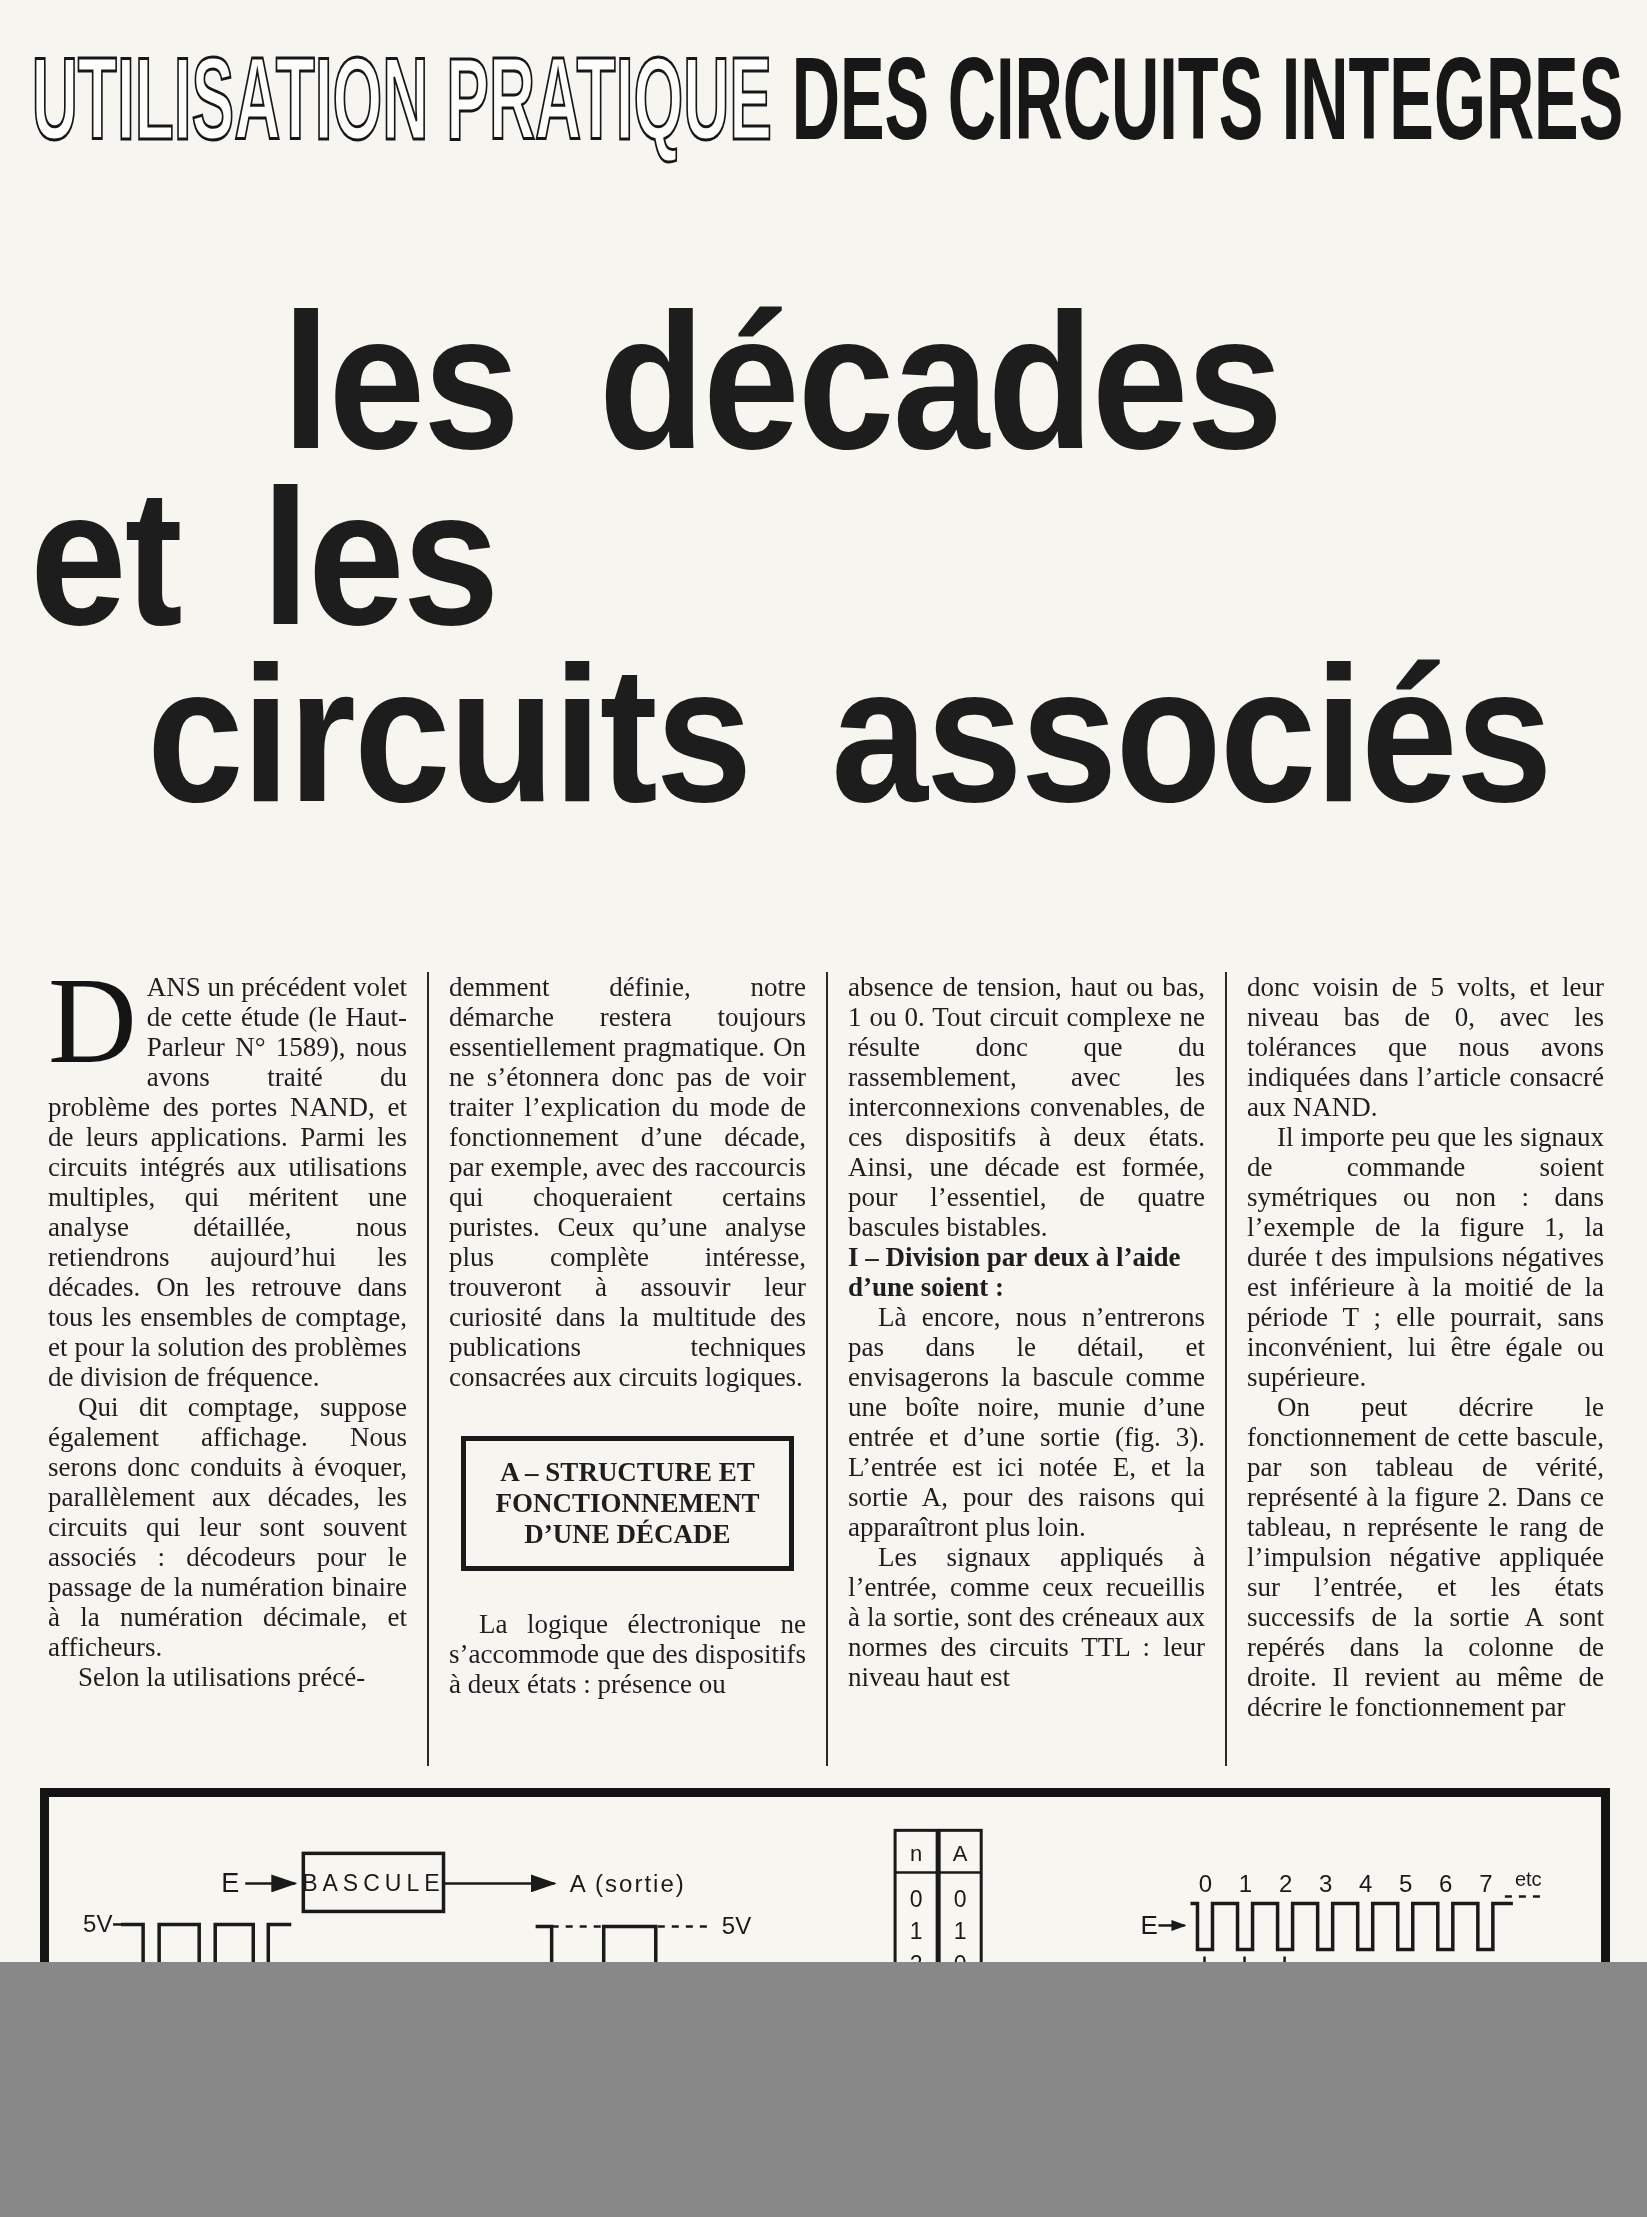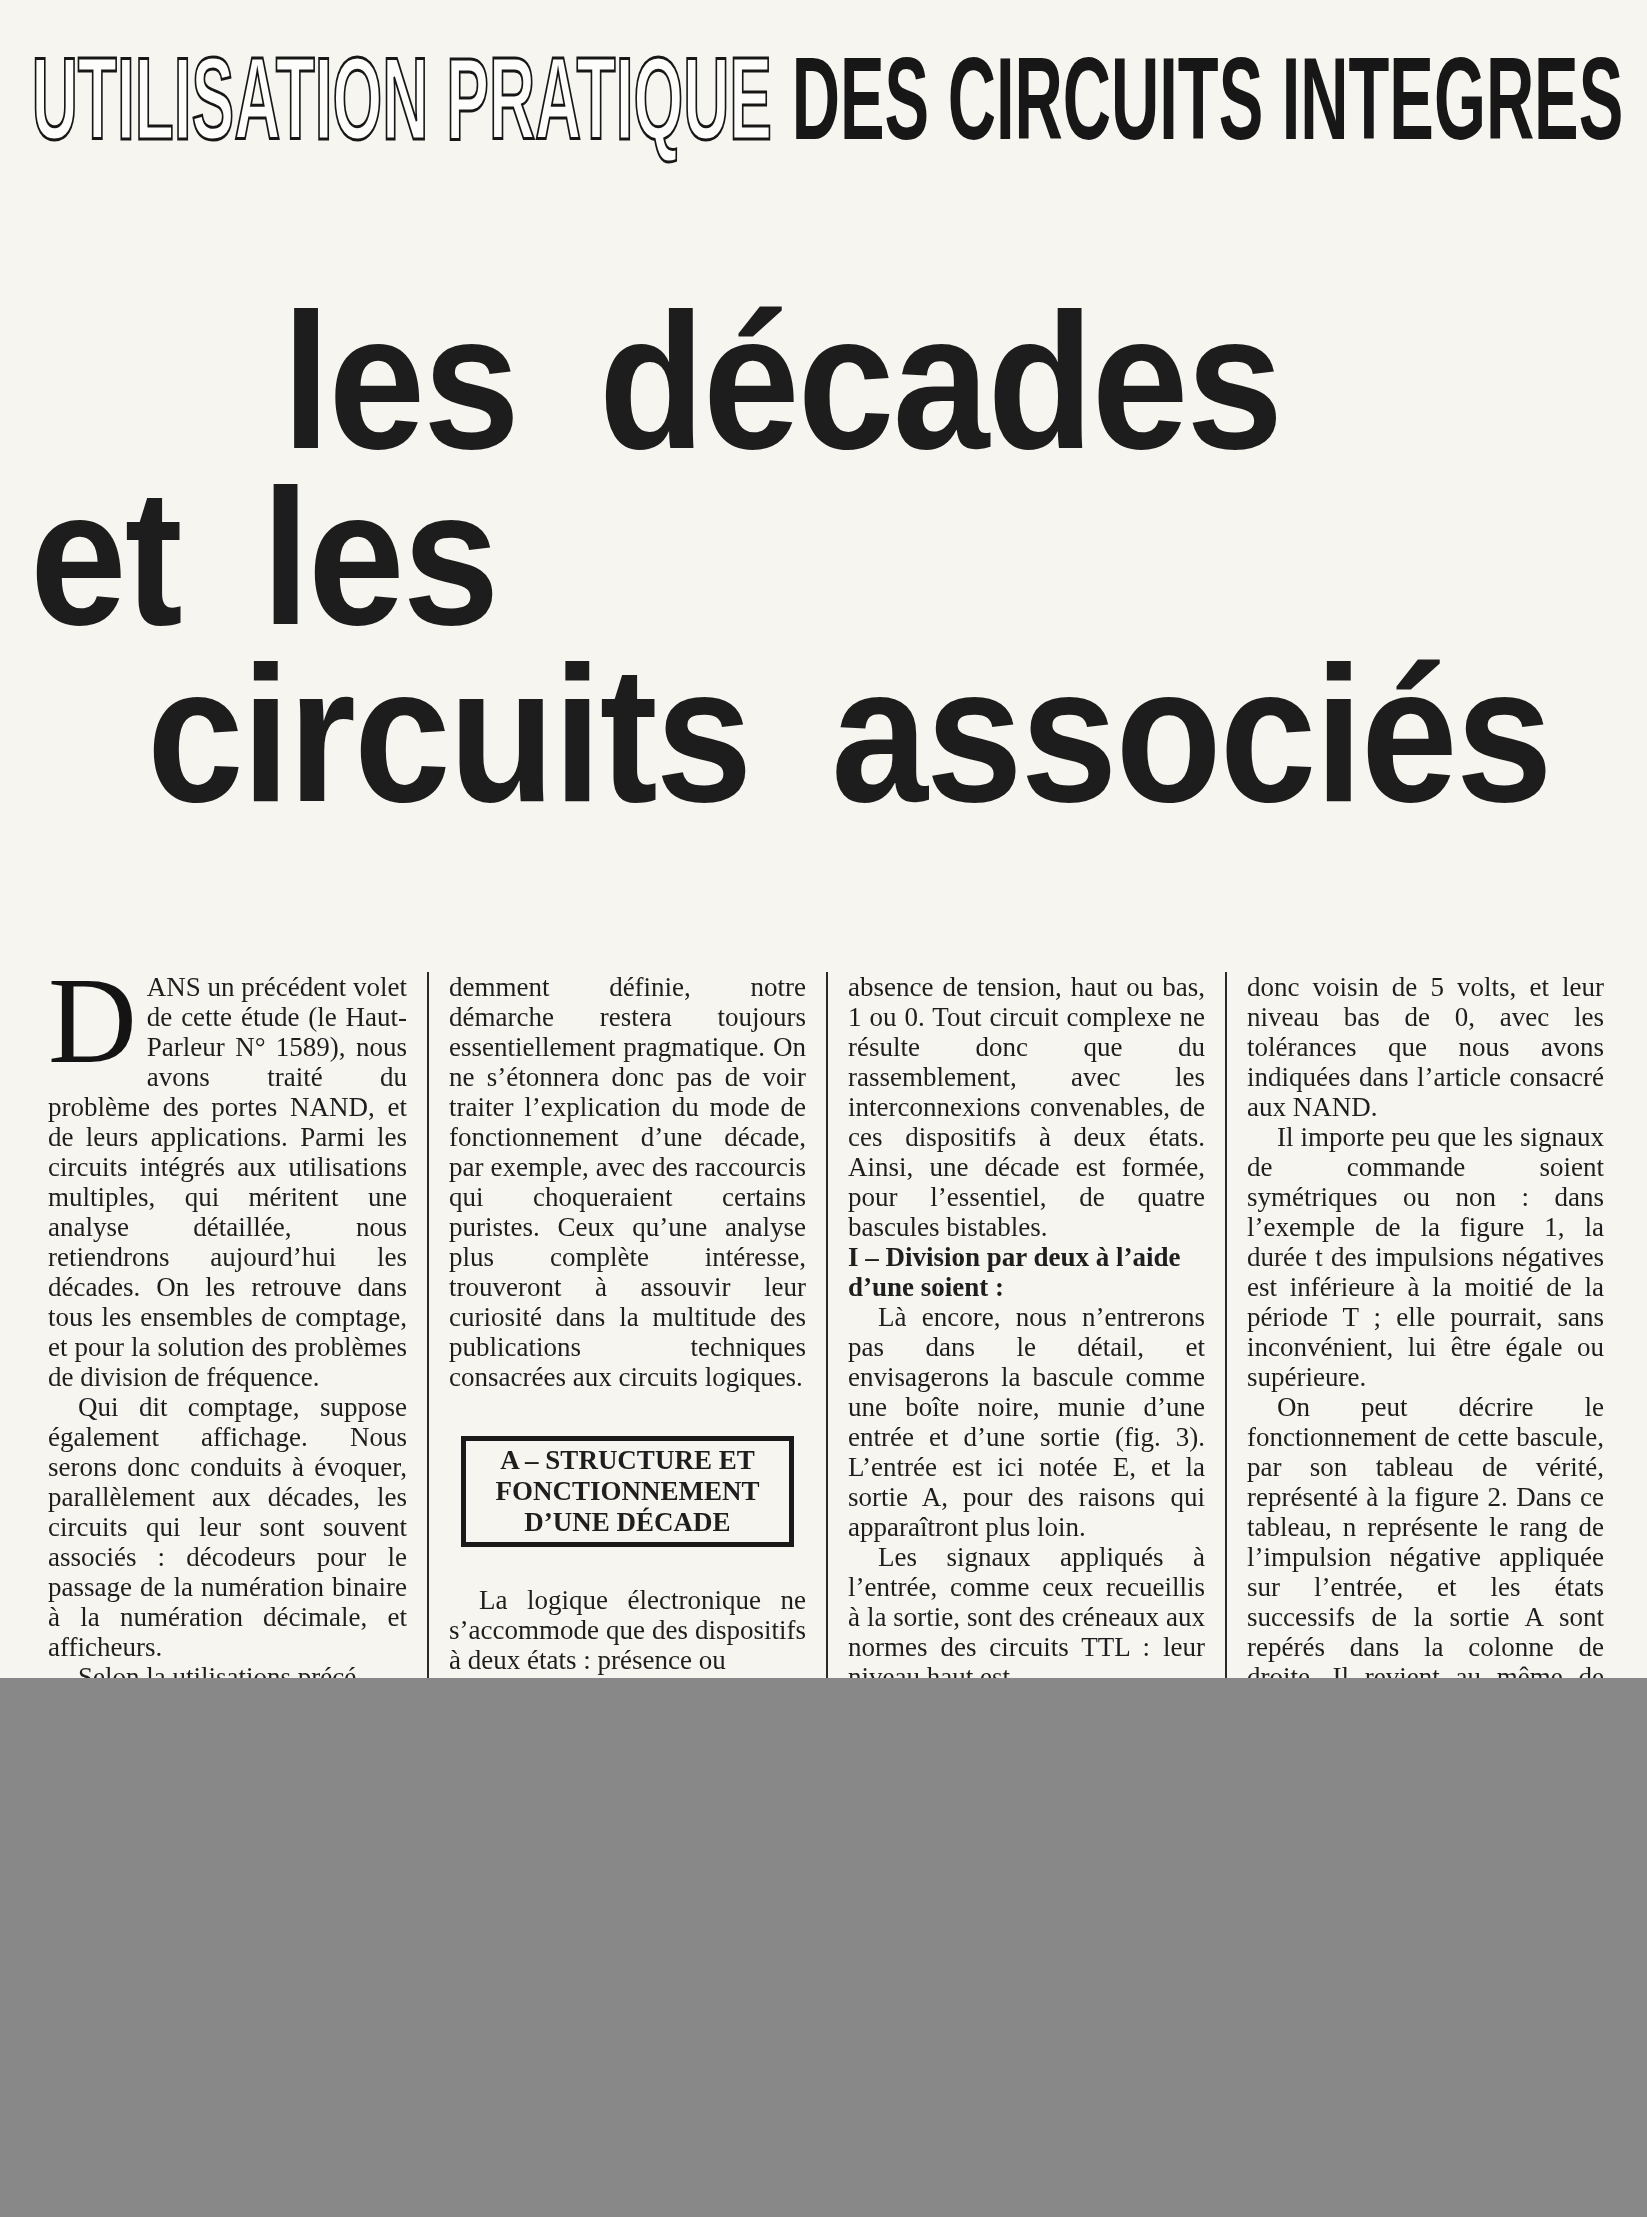--- a/index.html
+++ b/index.html
@@ -1,19 +1,19 @@
 <!DOCTYPE html>
 <html lang="fr"><head>
 <meta charset="utf-8">
 <style>
   html,body{margin:0;padding:0;}
   body{background:#888;}
   .page{
     position:relative;
-    width:1647px;height:1678px;
+    width:1647px;height:1962px;
     background:#f7f5f0;
     overflow:hidden;
     font-family:"Liberation Serif",serif;
     color:#1e1e1e;
   }
   
   .banner-svg{position:absolute;left:0;top:36px;width:1647px;height:129px;}
   .banner-svg text{font-family:"Liberation Sans",sans-serif;font-weight:bold;}
   
   .title-line{
@@ -51,21 +51,21 @@
     font-size:123px;
     line-height:89px;
     padding:4px 10px 0 0;
     font-family:"Liberation Serif",serif;
     color:#141414;
   }
   .box-heading{
     margin:44px auto 38px auto;
     width:88%;
     border:5px solid #1a1a1a;
-    padding:4px 4px;
+    padding:16px 4px;
     text-align:center;
     font-weight:bold;
     font-size:27px;
     line-height:31px;
     text-indent:0;
   }
   .sub-heading{
     font-weight:bold;
     margin:26px 0 4px 0;
     text-align:left;

